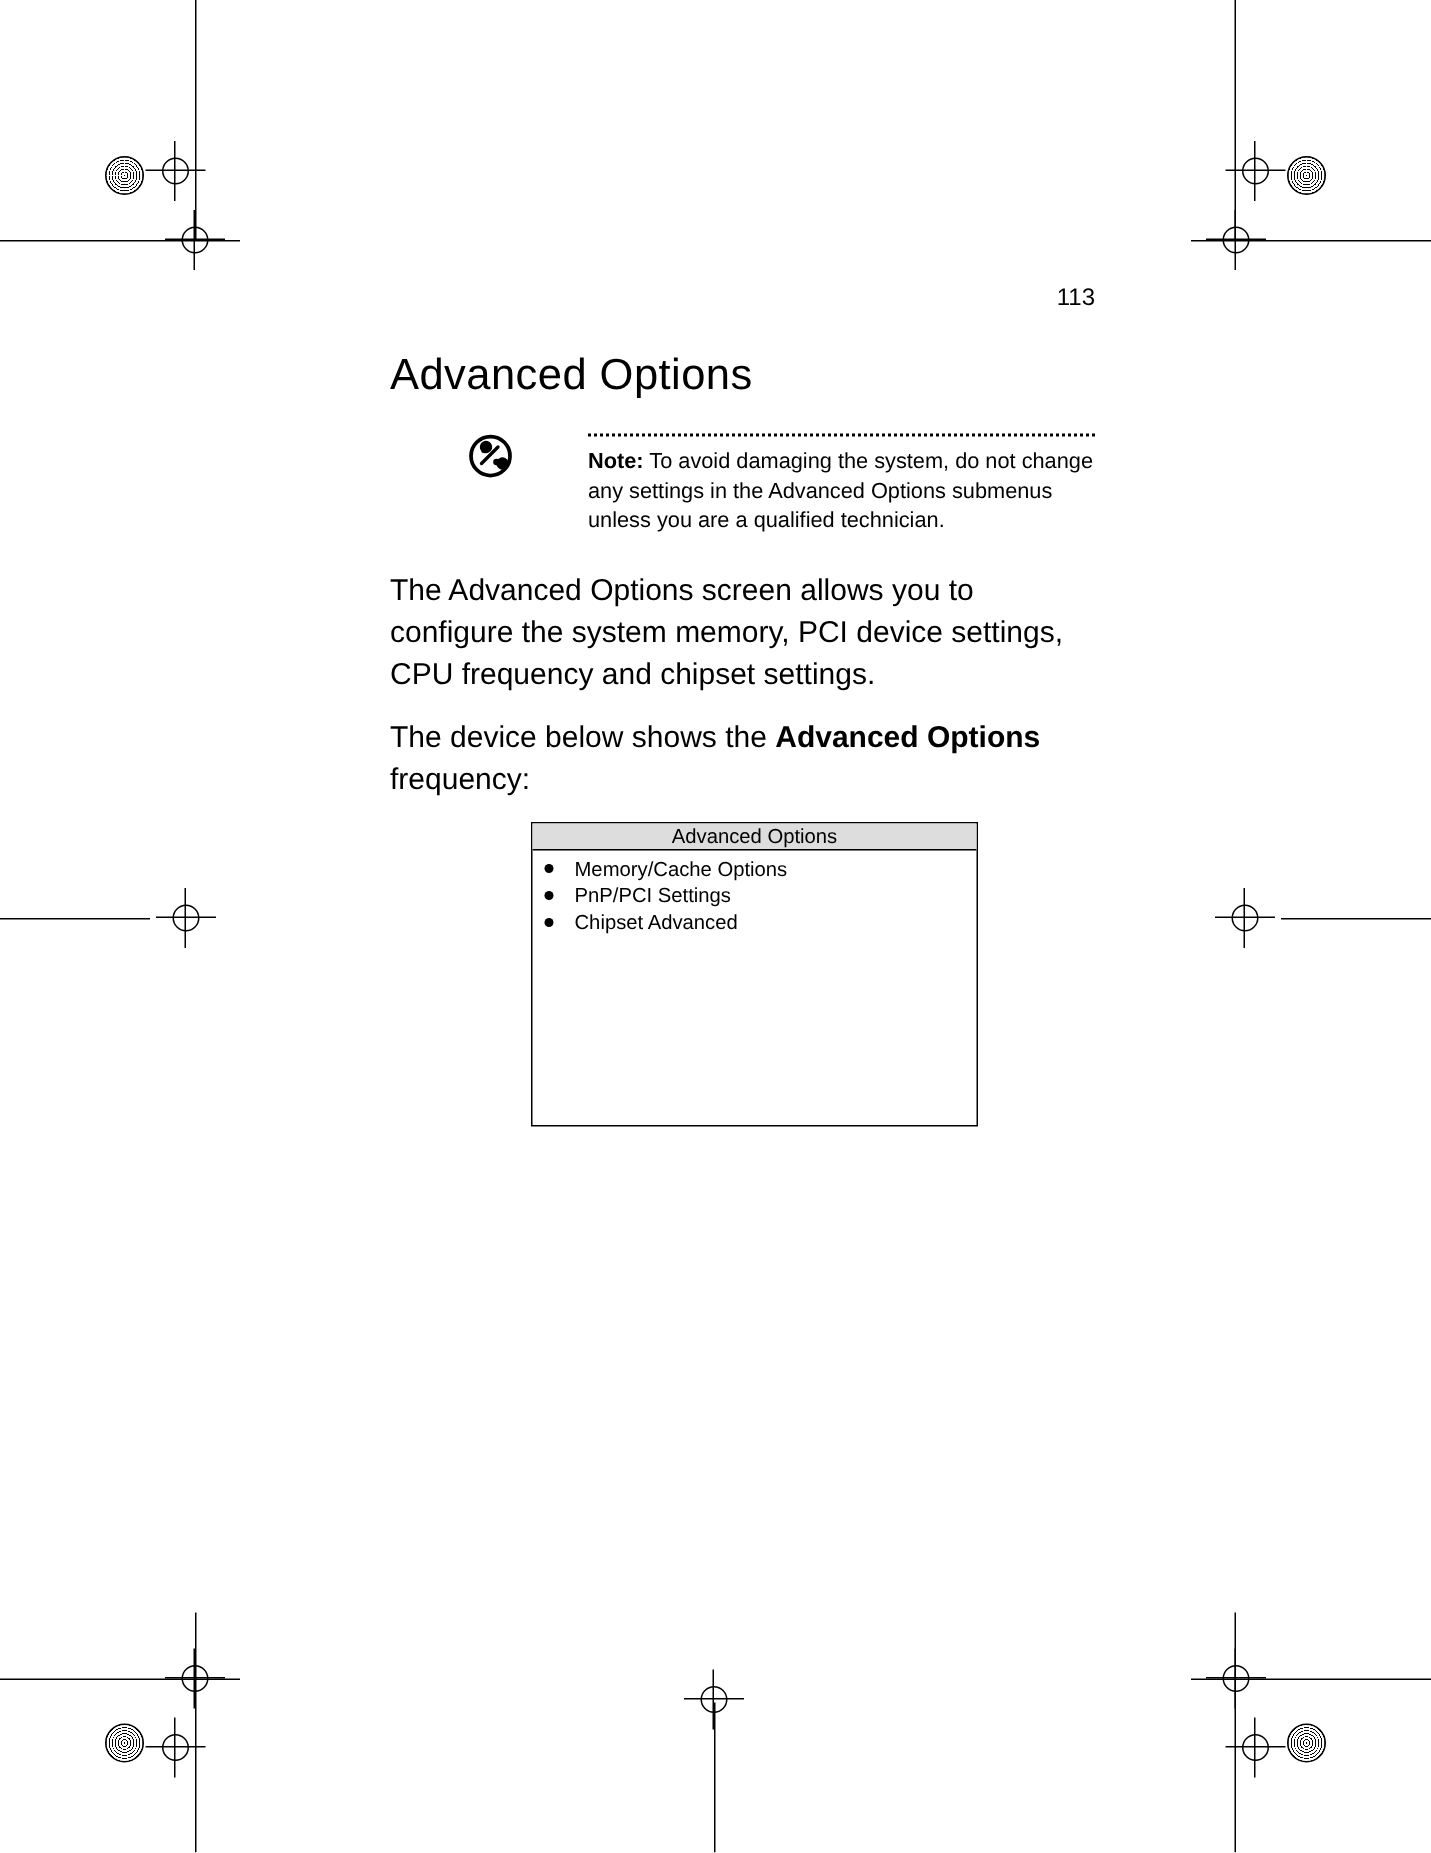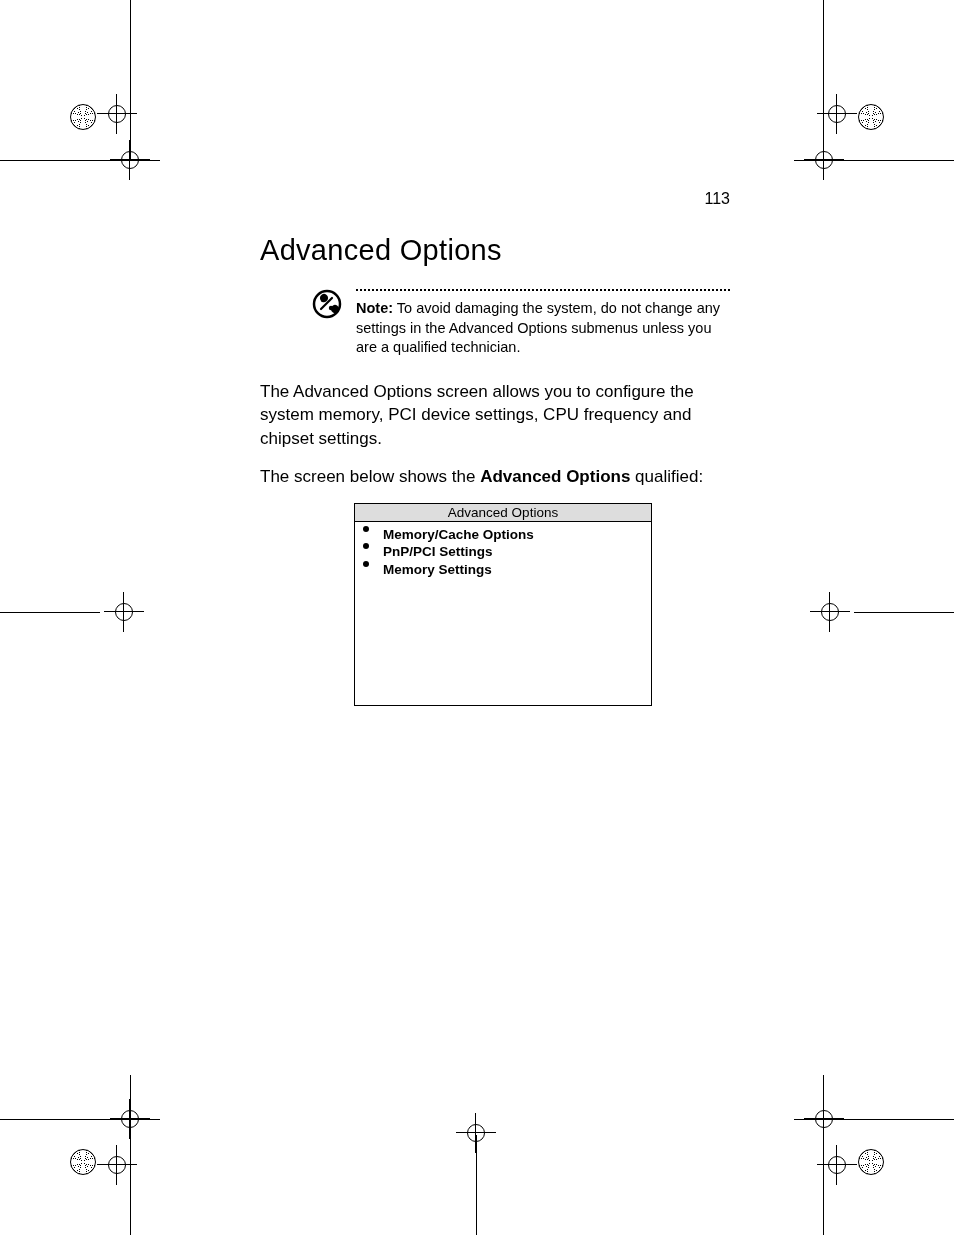--- a/index.html
+++ b/index.html
@@ -70,33 +70,34 @@
       gap: 14px;
       margin-left: 52px;
       margin-bottom: 22px;
     }
     .note-icon {
       flex: 0 0 30px;
       height: 30px;
     }
     .note-body {
       flex: 1;
+      margin-left: 36px;
     }
     .dotted {
       border: none;
       border-top: 2px dotted #000;
       margin-bottom: 8px;
       letter-spacing: 4px;
     }
     .note-text {
       font-size: 14.5px;
       line-height: 1.35;
     }
     .para {
-      font-size: 17px;
+      font-size: 20px;
       line-height: 1.4;
       margin-bottom: 14px;
     }
     .bold { font-weight: 700; }
     .screenshot-box {
       margin-left: 94px;
       width: 298px;
       height: 203px;
       border: 1px solid #000;
       display: flex;
@@ -108,23 +109,23 @@
       text-align: center;
       font-size: 13.5px;
       padding: 1px 0;
     }
     .screenshot-body {
       padding: 4px 8px;
       font-size: 13.5px;
     }
     .screenshot-body .row {
       display: flex;
+      align-items: center;
       gap: 14px;
       line-height: 1.3;
-      font-weight: bold;
     }
     .screenshot-body .dot {
       width: 6px; height: 6px; background: #000; border-radius: 50%;
     }
   </style>
 </head>
 <body>
 
 <div class="crop-mark" style="left:70px; top:90px;">
   <div class="ball" style="left:0; top:14px;"></div>
@@ -213,33 +214,33 @@
       <p class="note-text">
         <span class="bold">Note:</span>
         <span>To avoid damaging the system, do not change any settings in the Advanced Options submenus unless  you are a qualified technician.</span>
       </p>
     </div>
   </div>
 
   <p class="para">The Advanced Options screen allows you to configure the system memory, PCI device settings, CPU frequency and chipset settings.</p>
 
   <p class="para">
-    <span>The screen below shows the </span><span class="bold">Advanced Options</span><span> qualified:</span>
+    <span>The device below shows the </span><span class="bold">Advanced Options</span><span> frequency:</span>
   </p>
 
   <div class="screenshot-box">
     <div class="screenshot-header">Advanced Options</div>
     <div class="screenshot-body">
       <div class="row">
           <span class="dot"></span>
           <span>Memory/Cache Options</span>
         </div>
       <div class="row">
           <span class="dot"></span>
           <span>PnP/PCI Settings</span>
         </div>
       <div class="row">
           <span class="dot"></span>
-          <span>Memory Settings</span>
+          <span>Chipset Advanced</span>
         </div>
     </div>
   </div>
 </div>
 
 </body></html>

